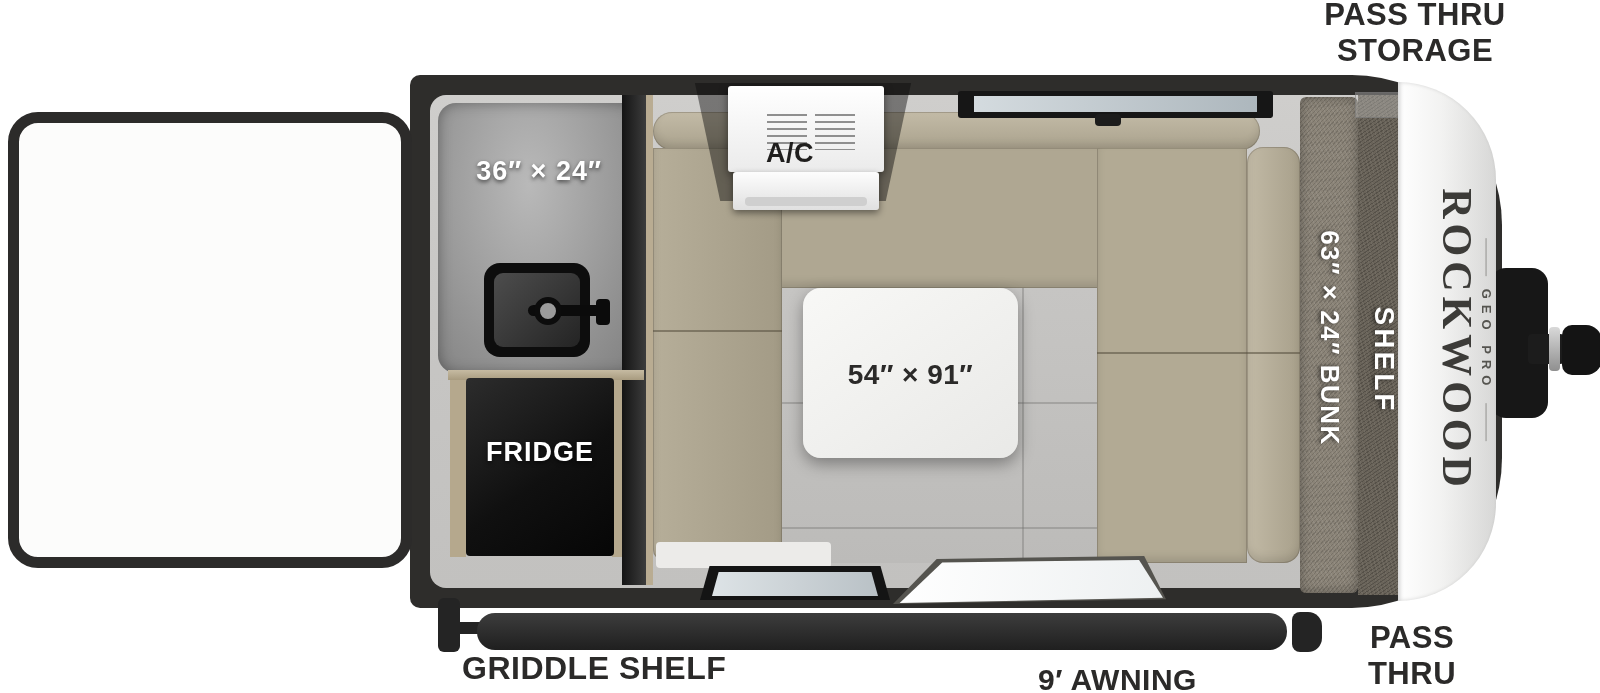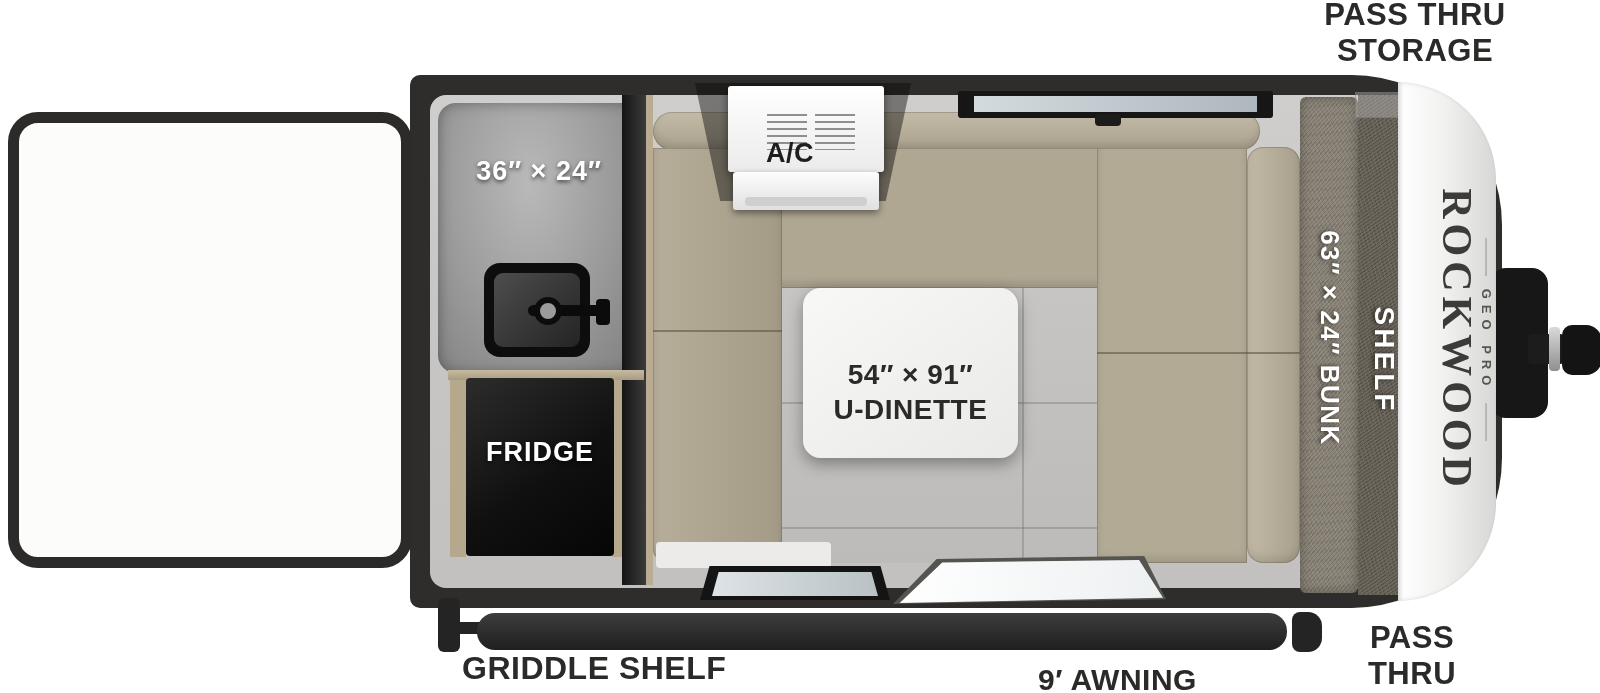--- a/index.html
+++ b/index.html
@@ -177,21 +177,20 @@
   <div class="abs seam" style="left:1247px;top:352px;width:53px;"></div>
 
   <div class="abs" id="dinette-floor"></div>
   <div class="abs tile-h" style="left:782px;top:402px;width:315px;"></div>
   <div class="abs tile-h" style="left:782px;top:527px;width:315px;"></div>
   <div class="abs tile-v" style="left:1022px;top:288px;height:275px;"></div>
 
   <div class="abs" id="table"></div>
   <div class="abs lbl-dark center" id="table-label">
     <div>54″ × 91″</div>
-    <div>U-DINETTE</div>
   </div>
 
   <div class="abs" id="ac-shadow"></div>
   <div class="abs" id="ac-unit">
     <div class="ac-vent" style="left:39px;"></div>
     <div class="ac-vent" style="left:87px;"></div>
   </div>
   <div class="abs lbl-dark center" id="ac-label">A/C</div>
   <div class="abs" id="ac-panel"></div>
   <div class="abs" id="ac-panel-strip"></div>

